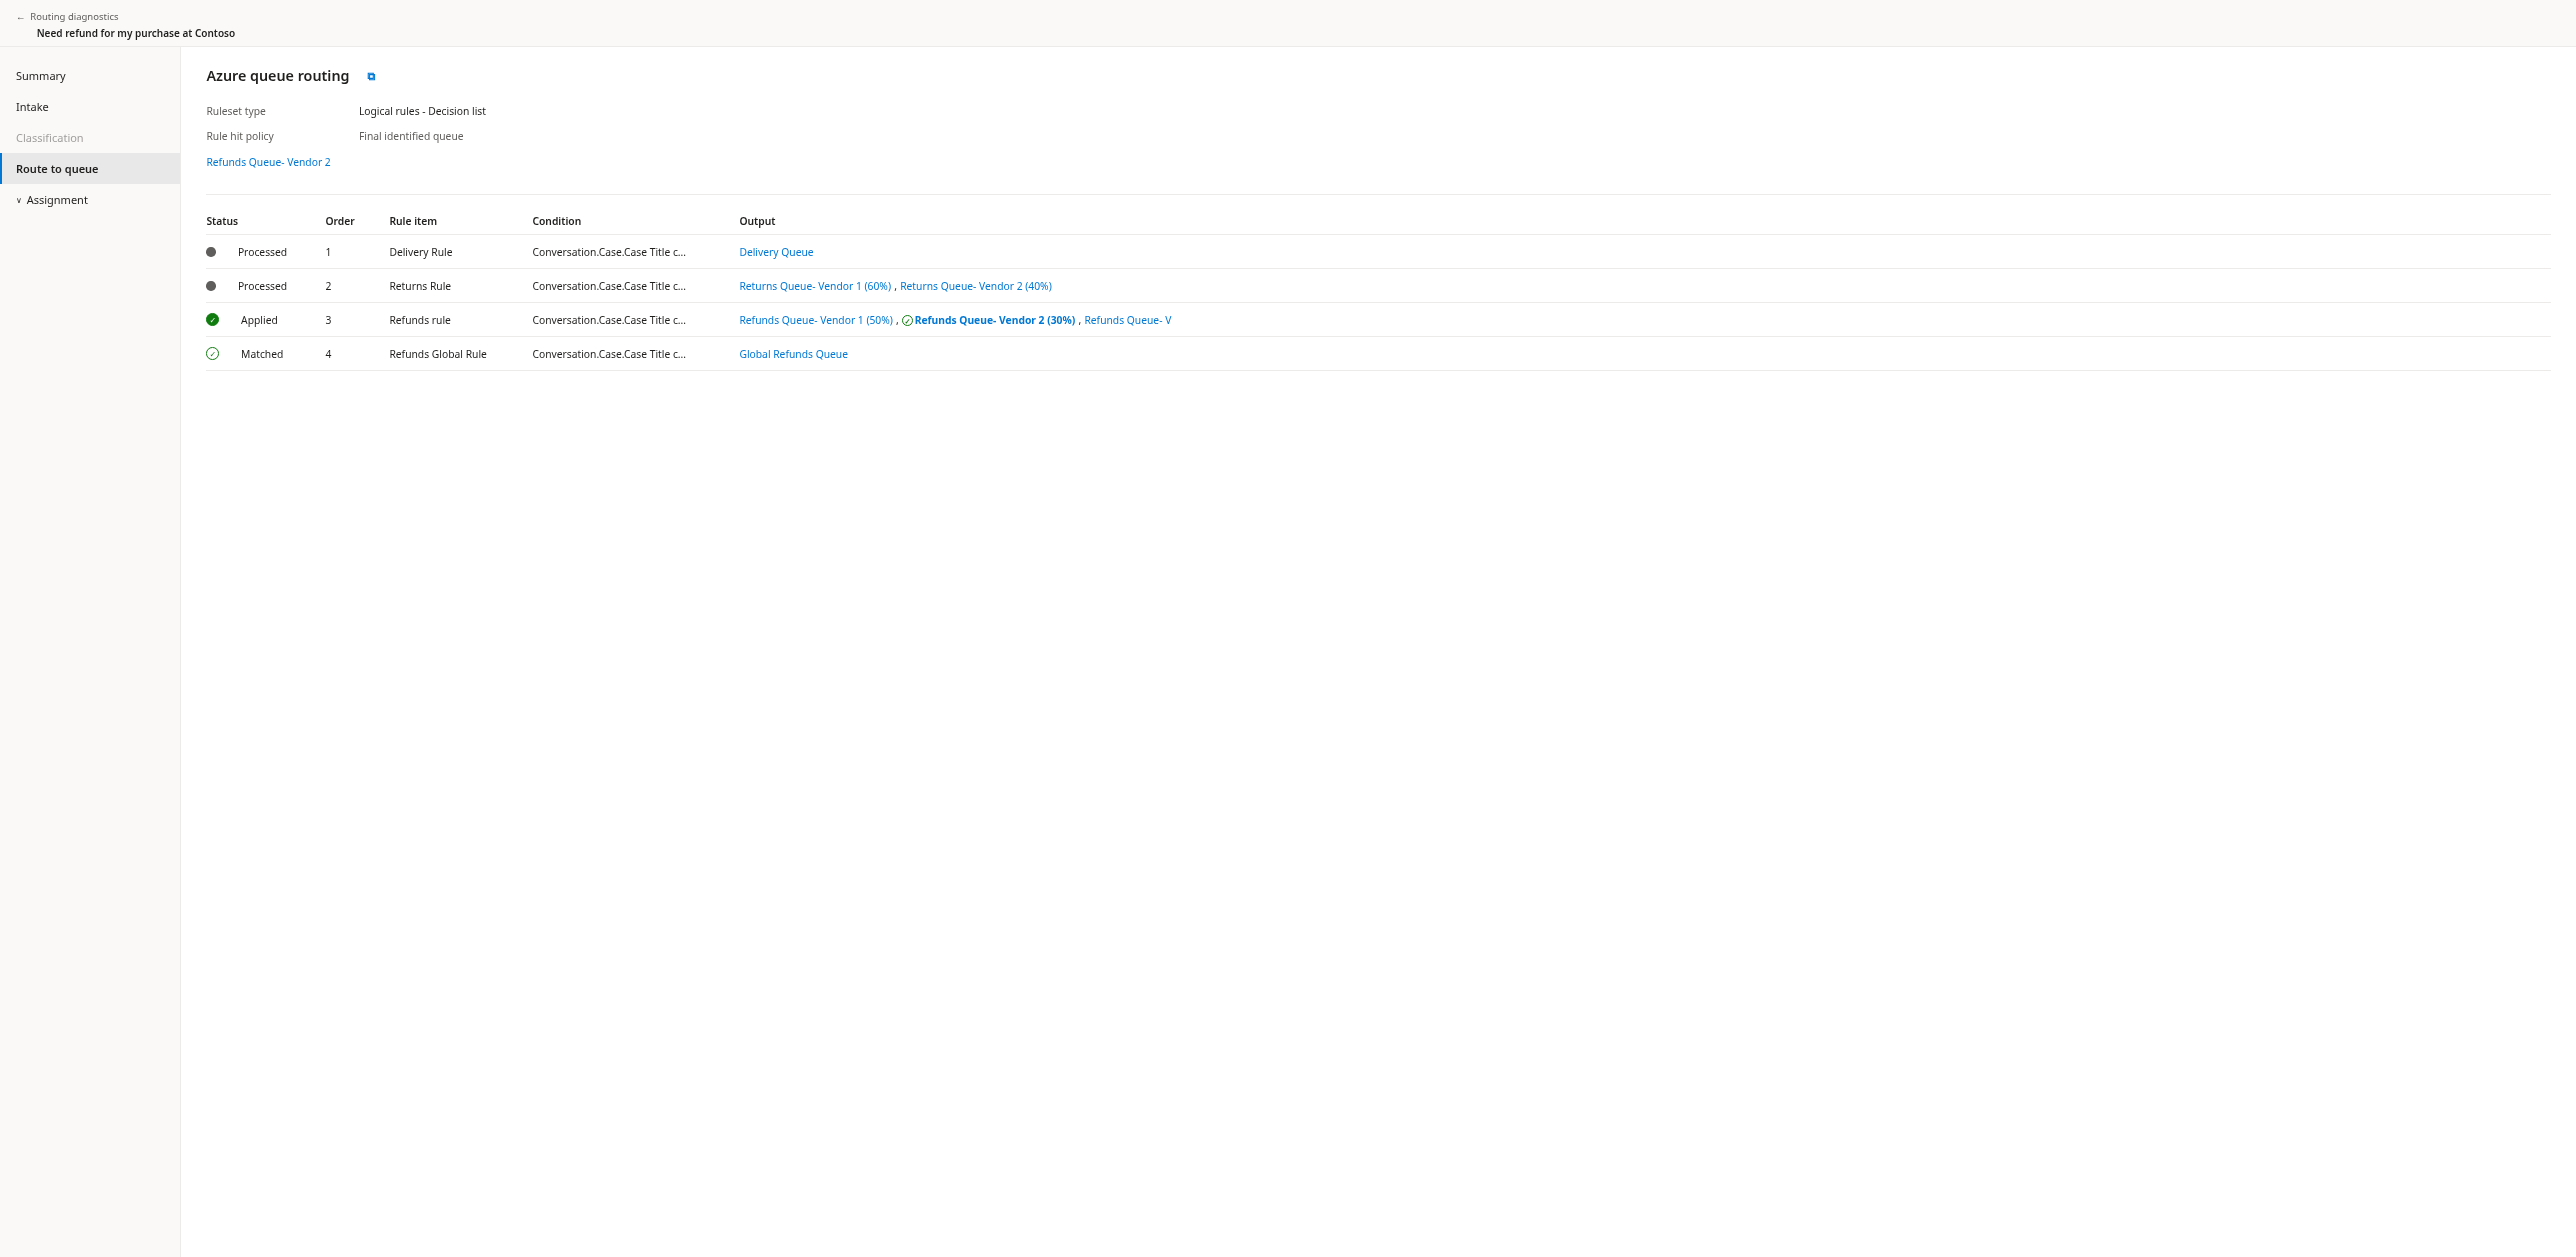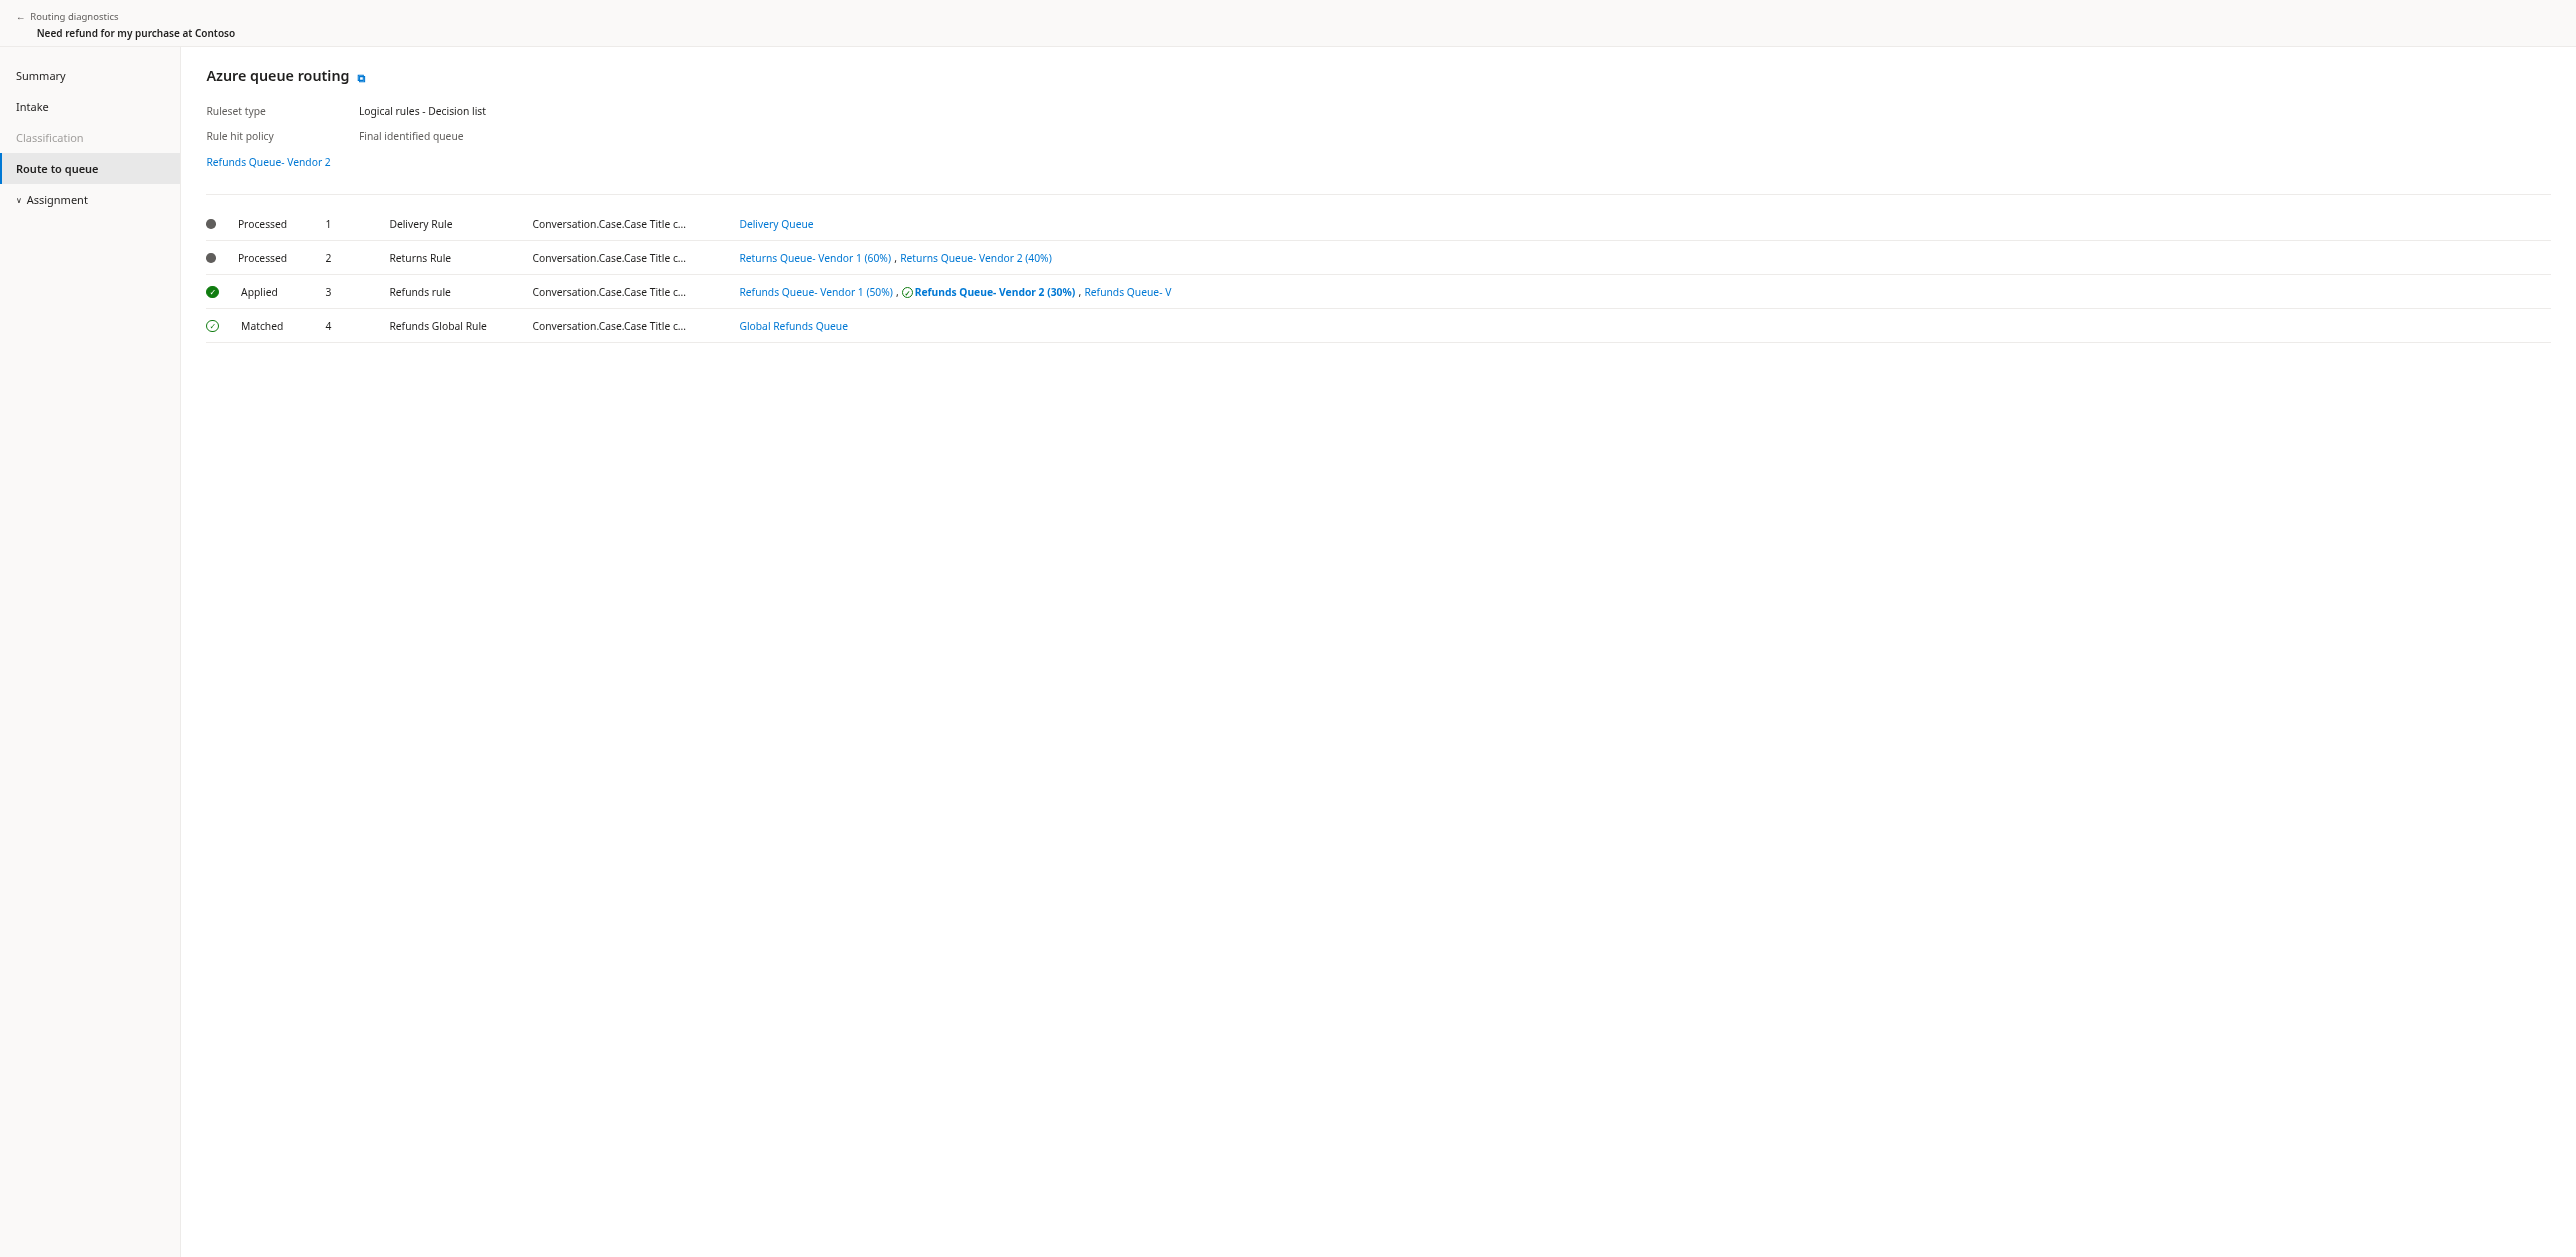--- a/index.html
+++ b/index.html
@@ -84,22 +84,22 @@
       gap: 4.8px;
     }
     .main-content {
       flex: 1;
       padding: 19px 25.4px;
       overflow-y: auto;
       background: #ffffff;
     }
     .section-title {
       display: flex;
-      align-items: flex-end;
-      gap: 8px;
+      align-items: center;
+      gap: 18px;
       font-size: 14.3px;
       font-weight: 600;
       margin-bottom: 16px;
       color: #201f1e;
     }
     .external-link-icon {
       color: #0078d4;
       font-size: 11px;
       cursor: pointer;
     }
@@ -252,20 +252,27 @@
 
         <span class="info-label">Rule hit policy</span>
 
         <span class="info-label">Final identified queue</span>
         <span class="info-value link">Refunds Queue- Vendor 2</span>
       </div>
 
       <hr class="divider">
 
       <div class="table-container">
+        <div class="table-header">
+          <span>Status</span>
+          <span>Order</span>
+          <span>Rule item</span>
+          <span>Condition</span>
+          <span>Output</span>
+        </div>
 
         <div id="table-rows-container">
             <div class="table-row">
       <div class="status-cell">
         <span class="status-dot processed"></span>
         <span>Processed</span>
       </div>
       <span>1</span>
       <span>Delivery Rule</span>
       <span>Conversation.Case.Case Title c...</span>

